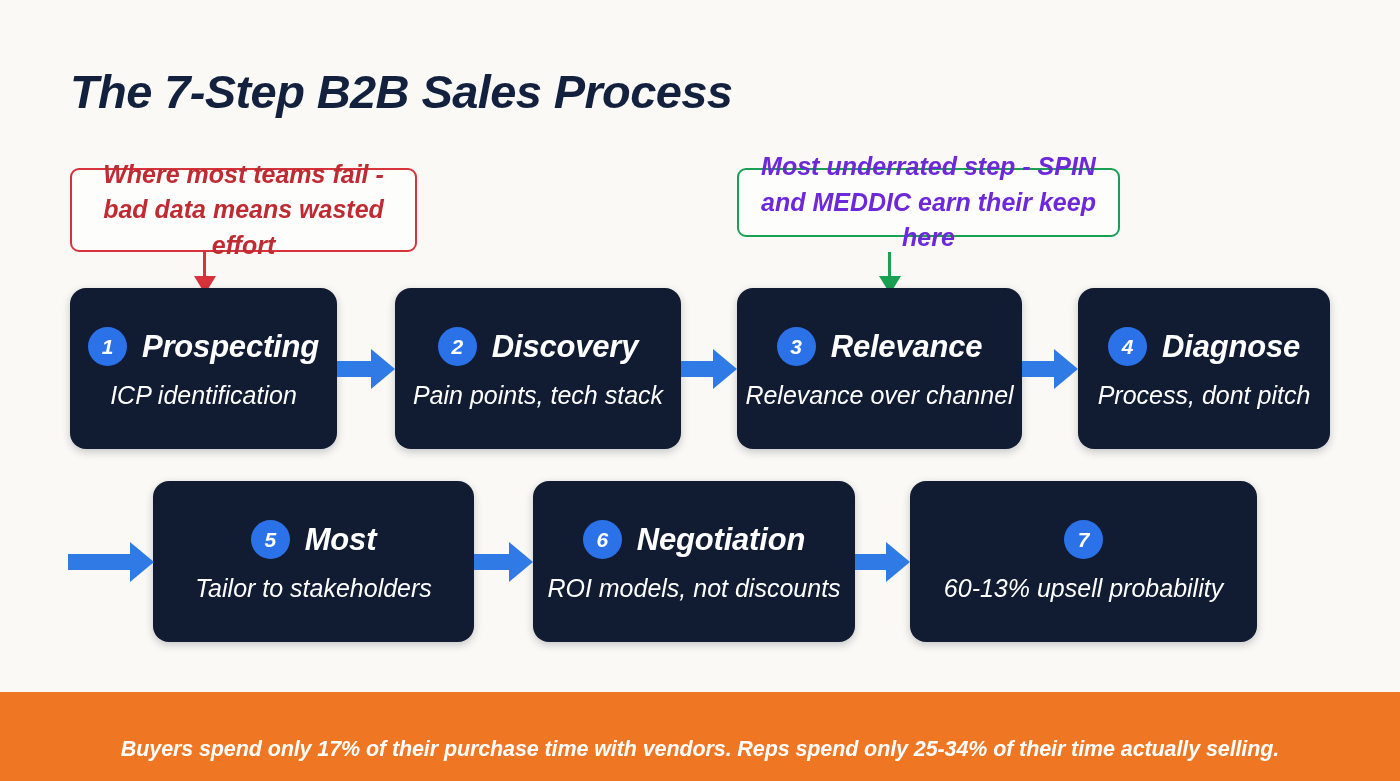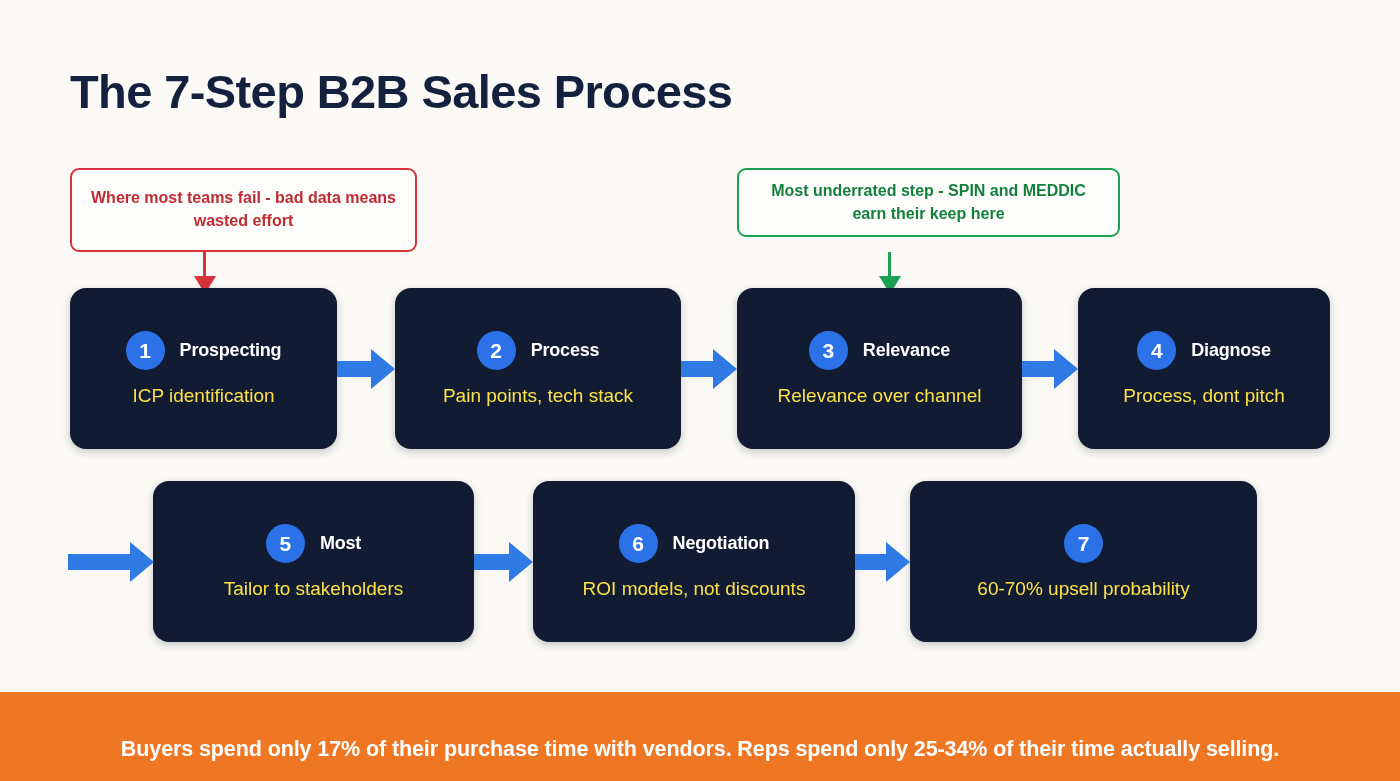--- a/index.html
+++ b/index.html
@@ -7,20 +7,21 @@
     padding: 0;
     background: #ffffff;
   }
   #stage {
     position: relative;
     width: 1400px;
     height: 781px;
     background: #faf9f5;
     overflow: hidden;
     font-family: "Liberation Sans", sans-serif;
+    font-style: italic;
     -webkit-font-smoothing: antialiased;
   }
 
   
   #title {
     position: absolute;
     left: 70px;
     top: 64px;
     font-size: 47px;
     font-weight: bold;
@@ -32,34 +33,34 @@
   
   .callout {
     position: absolute;
     box-sizing: border-box;
     border-radius: 9px;
     background: #fdfdfb;
     display: flex;
     align-items: center;
     justify-content: center;
     text-align: center;
-    font-size: 16px;
+    font-size: 25px;
     font-weight: bold;
     line-height: 1.42;
     padding: 6px 14px;
   }
   .callout-red {
     left: 70px; top: 168px; width: 347px; height: 84px;
     border: 2.6px solid #d6333a;
     color: #bf2b32;
   }
   .callout-green {
     left: 737px; top: 168px; width: 383px; height: 69px;
     border: 2.6px solid #1aa053;
-    color: #15803d;
+    color: #6d28d9;
   }
 
   
   .v-connector {
     position: absolute;
     width: 30px;
   }
   .v-connector .stem {
     position: absolute;
     left: 13px;
@@ -108,29 +109,29 @@
     font-size: 21px;
     font-weight: bold;
     display: flex;
     align-items: center;
     justify-content: center;
     flex: 0 0 auto;
     line-height: 1;
   }
   .card-title {
     color: #ffffff;
-    font-size: 18px;
+    font-size: 31px;
     font-weight: bold;
     white-space: nowrap;
     letter-spacing: -0.2px;
   }
   .card-sub {
     margin-top: 15px;
-    color: #fde047;
-    font-size: 19px;
+    color: #ffffff;
+    font-size: 25px;
     white-space: nowrap;
   }
 
   
   .h-arrow { position: absolute; }
   .h-arrow .bar {
     position: absolute;
     left: 0;
     top: 12px;
     height: 16px;
@@ -192,21 +193,21 @@
     <div class="card-head">
       <div class="badge">1</div>
       <div class="card-title">Prospecting</div>
     </div>
     <div class="card-sub">ICP identification</div>
   </div>
 
   <div class="card" style="left:395px; top:288px; width:286px; height:161px;">
     <div class="card-head">
       <div class="badge">2</div>
-      <div class="card-title">Process</div>
+      <div class="card-title">Discovery</div>
     </div>
     <div class="card-sub">Pain points, tech stack</div>
   </div>
 
   <div class="card" style="left:737px; top:288px; width:285px; height:161px;">
     <div class="card-head">
       <div class="badge">3</div>
       <div class="card-title">Relevance</div>
     </div>
     <div class="card-sub">Relevance over channel</div>
@@ -246,21 +247,21 @@
       <div class="badge">6</div>
       <div class="card-title">Negotiation</div>
     </div>
     <div class="card-sub">ROI models, not discounts</div>
   </div>
 
   <div class="card" style="left:910px; top:481px; width:347px; height:161px;">
     <div class="card-head">
       <div class="badge">7</div>
     </div>
-    <div class="card-sub">60-70% upsell probability</div>
+    <div class="card-sub">60-13% upsell probability</div>
   </div>
 
   <div class="h-arrow" style="left:68px; top:542px; width:86px; height:40px;">
     <div class="bar" style="width:64px;"></div>
     <div class="tip" style="left:62px;"></div>
   </div>
   <div class="h-arrow" style="left:474px; top:542px; width:59px; height:40px;">
     <div class="bar" style="width:37px;"></div>
     <div class="tip" style="left:35px;"></div>
   </div>

